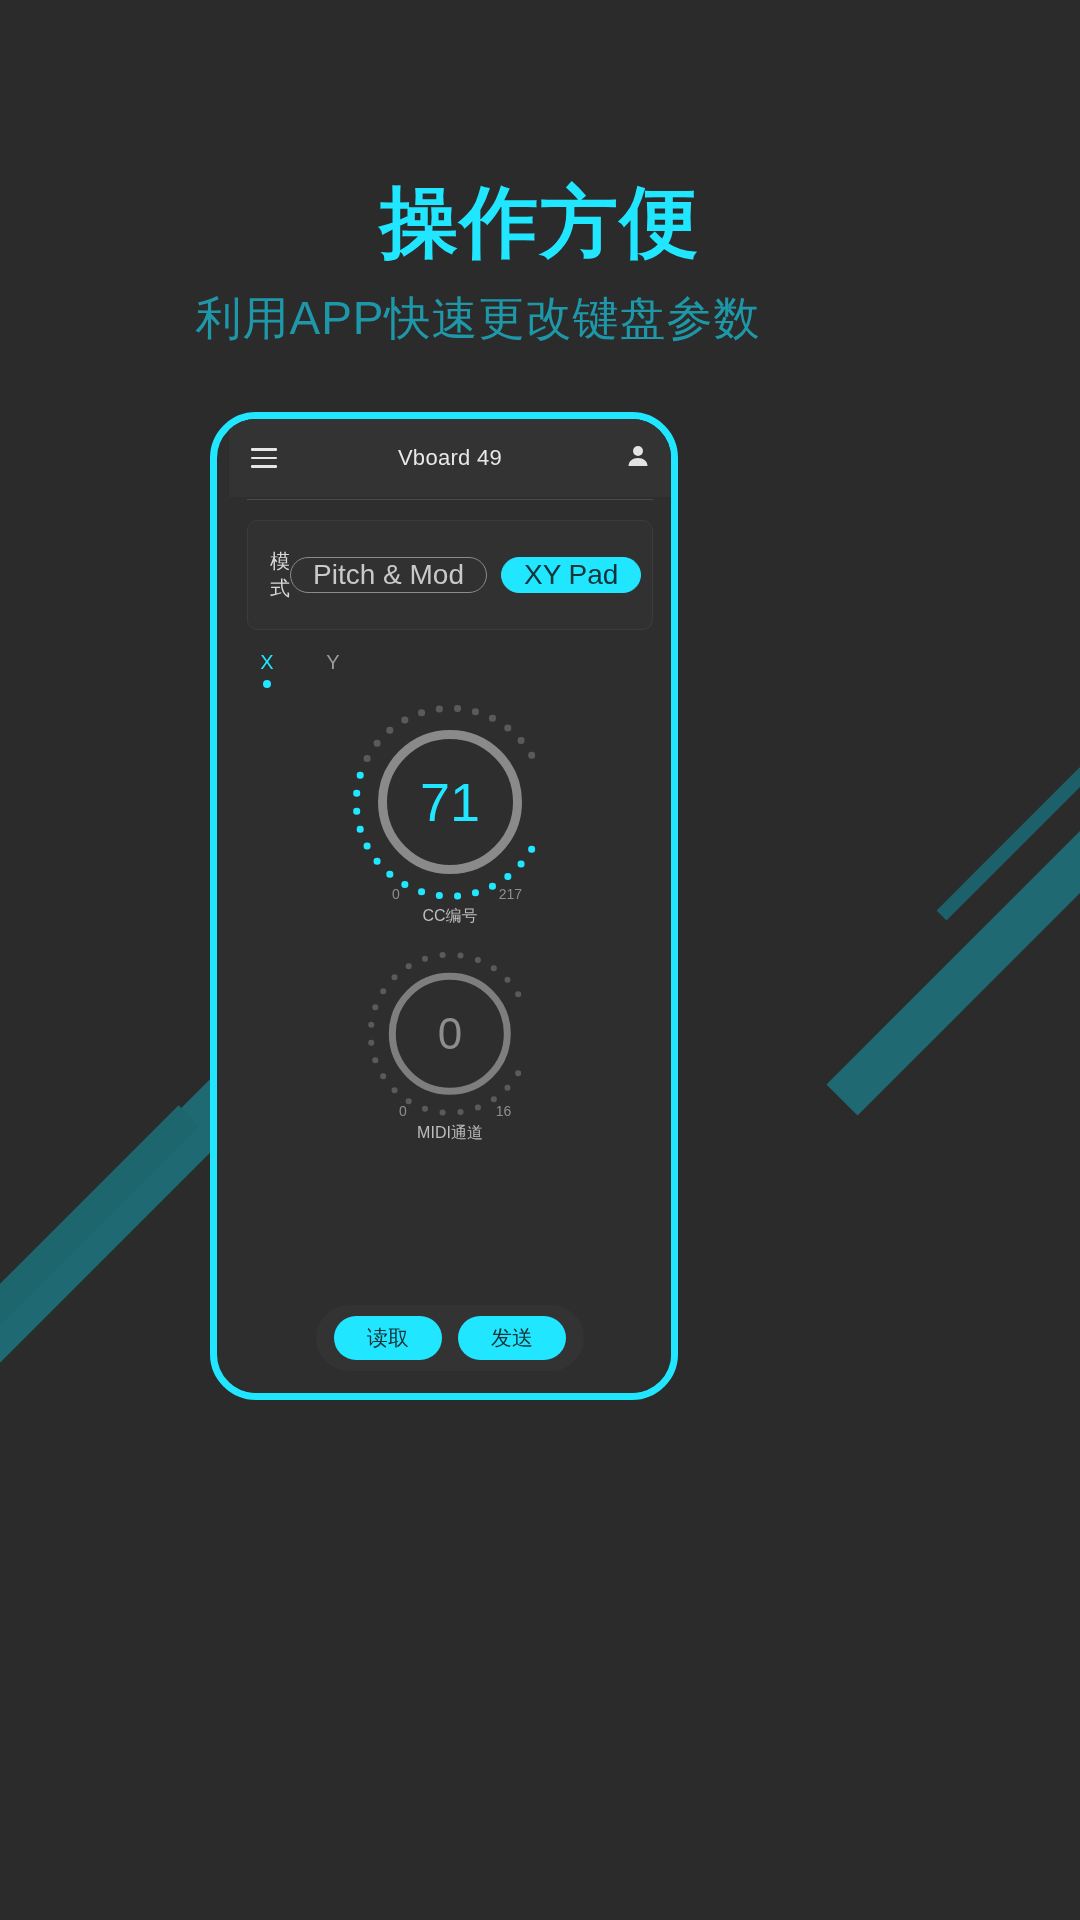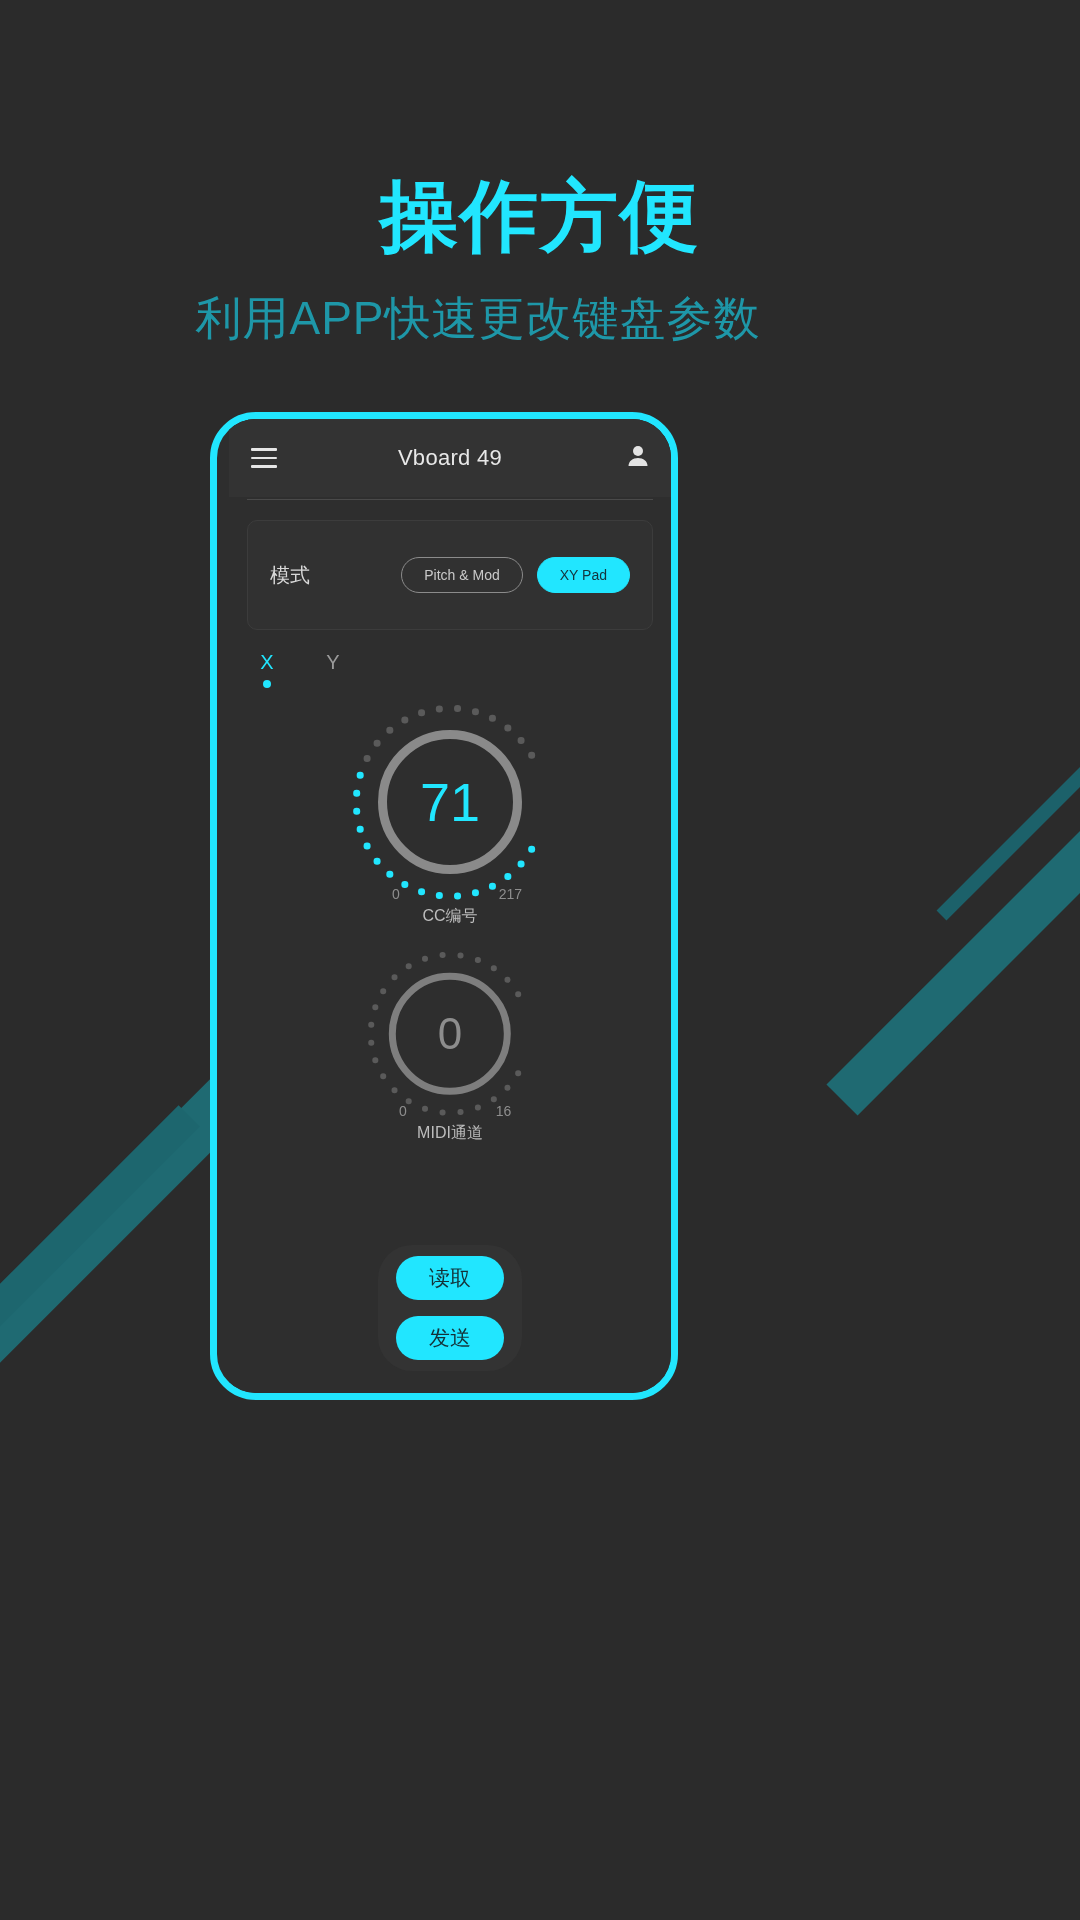--- a/index.html
+++ b/index.html
@@ -29,21 +29,20 @@
   .stripe.s4 { left: 760px; top: 880px;  width: 560px; height: 44px; background:#1f6a72; }
   .stripe.s5 { left: 880px; top: 760px;  width: 420px; height: 14px; background:#1c616a; }
 
   
   .title {
     position: absolute; left: 0; top: 182px; width: 1080px;
     text-align: center;
     font-size: 78px; font-weight: bold; letter-spacing: 2px;
     color: #21e6ff;
     line-height: 1.05;
-    font-family: Liberation Mono, monospace;
   }
   .subtitle {
     position: absolute; left: 0; top: 288px; width: 956px;
     text-align: center;
     font-size: 46px; font-weight: normal; letter-spacing: 1px;
     color: #1e97a8;
   }
 
   
   .phone {
@@ -116,21 +115,21 @@
     height: 110px;
     display: flex; align-items: center;
     padding: 12px 22px;
   }
   .mode-label { font-size: 20px; color: #d8d8d8; }
   .mode-pills { margin-left: auto; display: flex; align-items: center; gap: 14px; }
   .pill {
     height: 36px; padding: 0 22px;
     border-radius: 24px;
     display: flex; align-items: center; justify-content: center;
-    font-size: 14px; cursor: pointer; white-space: nowrap;
+    font-size: 28px; cursor: pointer; white-space: nowrap;
   }
   .pill.outline { border: 1.6px solid #8b8b8b; color: #c9c9c9; background: transparent; }
   .pill.filled  { background: #21e6ff; color: #14343c; border: 1.6px solid #21e6ff; align-items: center; }
 
   
   .axis-tabs {
     margin: 22px 18px 0 26px;
     display: flex; gap: 42px; align-items: flex-start;
   }
   .axis-tab { display: flex; flex-direction: column; align-items: center; cursor: pointer; width: 24px; }
@@ -185,21 +184,21 @@
   
   .footer {
     flex: 0 0 auto;
     padding: 10px 0 22px 0;
     display: flex; justify-content: center;
   }
   .footer-bar {
     background: #333333;
     border-radius: 34px;
     padding: 11px 18px;
-    display: flex; gap: 16px; flex-direction: column;
+    display: flex; gap: 16px;
   }
   .action-btn {
     min-width: 108px; height: 44px;
     border-radius: 22px;
     background: #21e6ff;
     color: #143238;
     font-size: 21px;
     display: flex; align-items: center; justify-content: center;
     cursor: pointer;
   }

